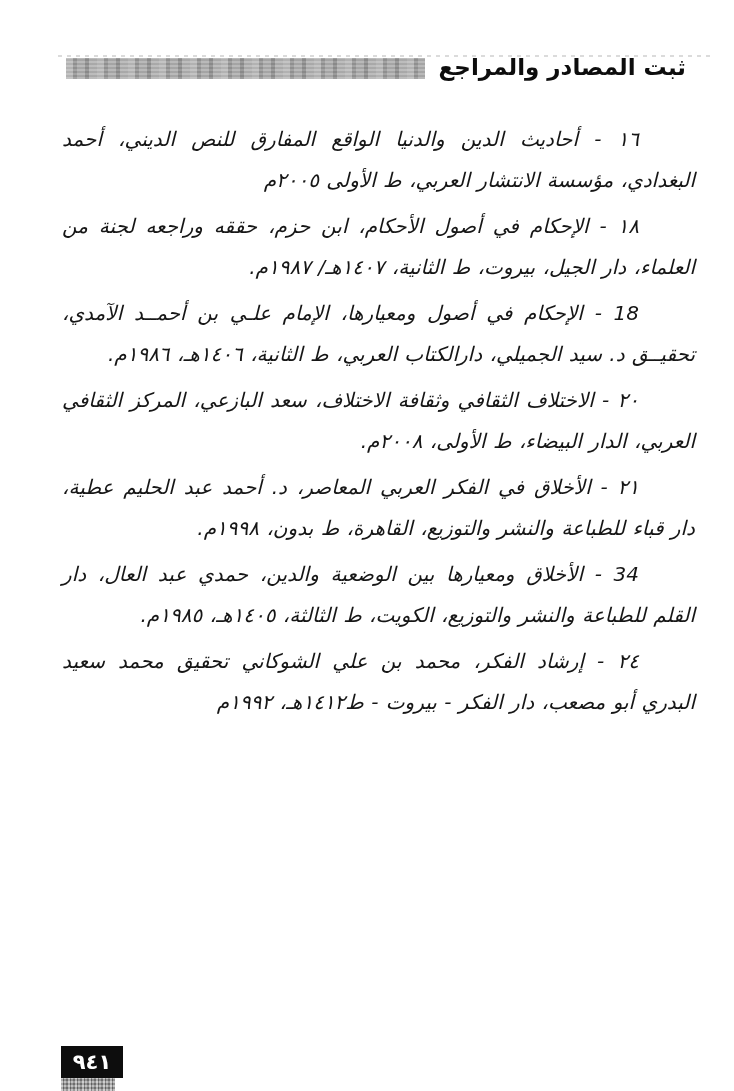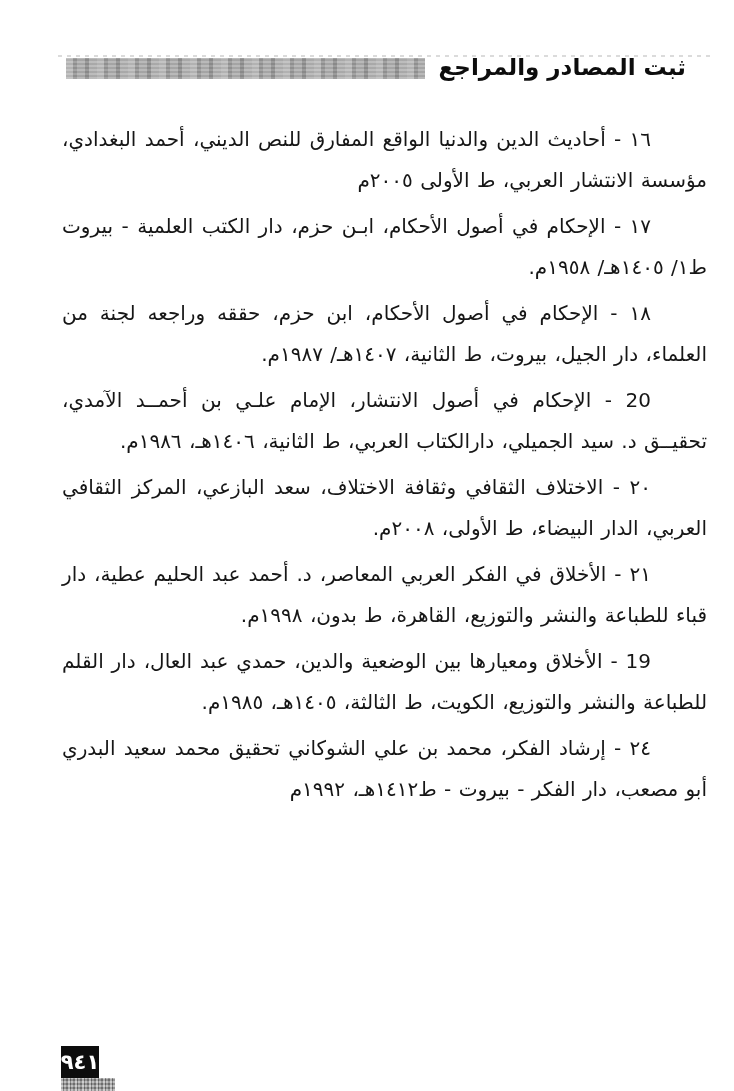--- a/index.html
+++ b/index.html
@@ -44,31 +44,32 @@
     background-image:
       repeating-linear-gradient(90deg, rgba(255,255,255,.20) 0 7px, rgba(0,0,0,.10) 7px 11px, rgba(255,255,255,.06) 11px 19px, rgba(0,0,0,.14) 19px 23px, rgba(255,255,255,.10) 23px 31px),
       repeating-linear-gradient(0deg, rgba(255,255,255,.12) 0 2px, rgba(0,0,0,.07) 2px 4px);
   }
   
   .bib{
     position:absolute;top:119px;right:27px;left:62px;
     direction:rtl;
   }
   .entry{
-    margin:0 0 5px 0;
+    margin:0 12px 5px 0;
     font-size:20px;
     line-height:41px;
     text-align:justify;
     text-indent:56px;
     word-spacing:1px;
+    font-style:italic;
   }
   .entry .num{white-space:nowrap;}
   
   .pagenum{
-    position:absolute;left:61px;top:1046px;width:38px;height:32px;
+    position:absolute;left:61px;top:1046px;width:62px;height:32px;
     background:var(--page-number-bg);
     color:var(--page-number-text);
     display:flex;align-items:center;justify-content:center;
     font-size:21px;font-weight:bold;
     direction:rtl;
   }
   .pagenum-shadow{
     position:absolute;left:61px;top:1078px;width:54px;height:13px;
     background-color:var(--shadow-gray);
     background-image:
@@ -84,32 +85,31 @@
   <div class="top-rule"></div>
 
   <div class="header">
     <h1 class="header-title">ثبت المصادر والمراجع</h1>
     <div class="header-bar"></div>
   </div>
 
   <div class="bib">
     <p class="entry"><span class="num">١٦</span><span class="sep"> - </span><span class="txt">أحاديث الدين والدنيا الواقع المفارق للنص الديني، أحمد البغدادي، مؤسسة الانتشار العربي، ط الأولى ٢٠٠٥م</span></p>
 
-    <p class="entry"><span class="num">١٧</span><span class="sep"> - </span><span class="txt">الإحكام في أصول الأحكام، ابـن حزم، دار الكتب العلمية - بيروت ط١/ ١٤٠٥هـ/ ١٩٥٨م.</span></p>
 
     <p class="entry"><span class="num">١٨</span><span class="sep"> - </span><span class="txt">الإحكام في أصول الأحكام، ابن حزم، حققه وراجعه لجنة من العلماء، دار الجيل، بيروت، ط الثانية، ١٤٠٧هـ/ ١٩٨٧م.</span></p>
 
-    <p class="entry"><span class="num">20</span><span class="sep"> - </span><span class="txt">الإحكام في أصول الانتشار، الإمام علـي بن أحمــد الآمدي، تحقيــق د. سيد الجميلي، دارالكتاب العربي، ط الثانية، ١٤٠٦هـ، ١٩٨٦م.</span></p>
+    <p class="entry"><span class="num">18</span><span class="sep"> - </span><span class="txt">الإحكام في أصول ومعيارها، الإمام علـي بن أحمــد الآمدي، تحقيــق د. سيد الجميلي، دارالكتاب العربي، ط الثانية، ١٤٠٦هـ، ١٩٨٦م.</span></p>
 
     <p class="entry"><span class="num">٢٠</span><span class="sep"> - </span><span class="txt">الاختلاف الثقافي وثقافة الاختلاف، سعد البازعي، المركز الثقافي العربي، الدار البيضاء، ط الأولى، ٢٠٠٨م.</span></p>
 
     <p class="entry"><span class="num">٢١</span><span class="sep"> - </span><span class="txt">الأخلاق في الفكر العربي المعاصر، د. أحمد عبد الحليم عطية، دار قباء للطباعة والنشر والتوزيع، القاهرة، ط بدون، ١٩٩٨م.</span></p>
 
 
-    <p class="entry"><span class="num">19</span><span class="sep"> - </span><span class="txt">الأخلاق ومعيارها بين الوضعية والدين، حمدي عبد العال، دار القلم للطباعة والنشر والتوزيع، الكويت، ط الثالثة، ١٤٠٥هـ، ١٩٨٥م.</span></p>
+    <p class="entry"><span class="num">34</span><span class="sep"> - </span><span class="txt">الأخلاق ومعيارها بين الوضعية والدين، حمدي عبد العال، دار القلم للطباعة والنشر والتوزيع، الكويت، ط الثالثة، ١٤٠٥هـ، ١٩٨٥م.</span></p>
 
     <p class="entry"><span class="num">٢٤</span><span class="sep"> - </span><span class="txt">إرشاد الفكر، محمد بن علي الشوكاني تحقيق محمد سعيد البدري أبو مصعب، دار الفكر - بيروت - ط١٤١٢هـ، ١٩٩٢م</span></p>
 
   </div>
 
   <div class="pagenum">
     <span>٩٤١</span>
   </div>
   <div class="pagenum-shadow"></div>
 

